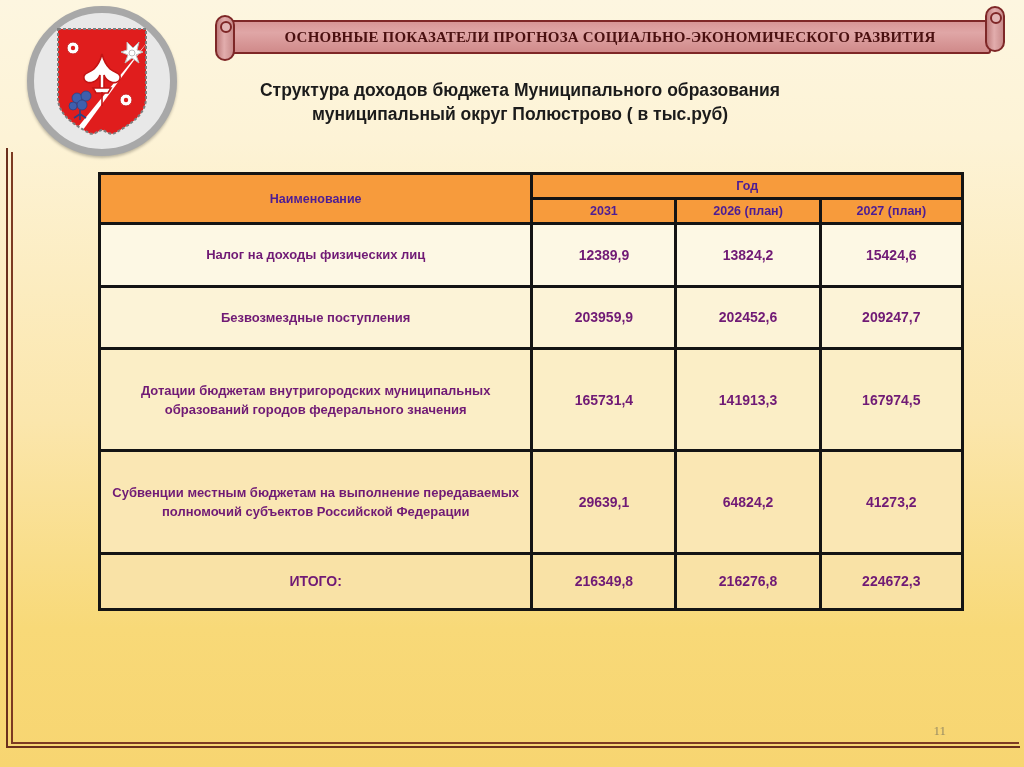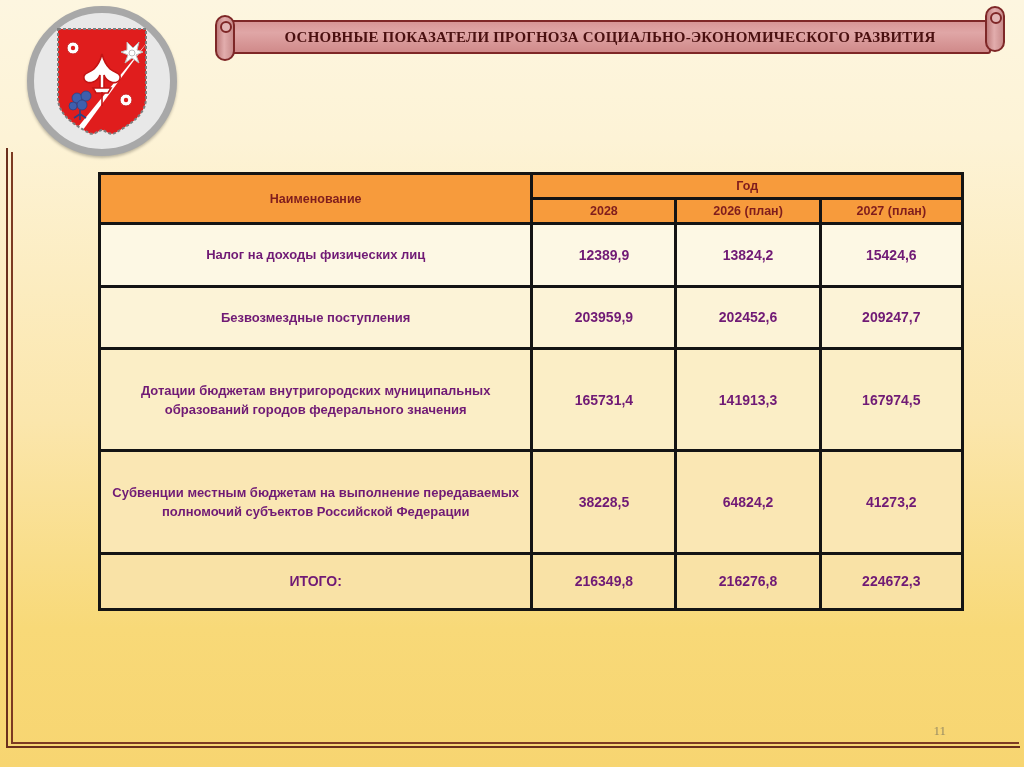--- a/index.html
+++ b/index.html
@@ -152,21 +152,21 @@
   }
   table.budget th,
   table.budget td {
     border: 3px solid #141414;
     padding: 4px 6px;
     text-align: center;
     vertical-align: middle;
   }
   table.budget thead th {
     background: #f79b3c;
-    color: #7f1d1d;
+    color: #4c1d95;
     font-size: 12.5px;
     font-weight: bold;
   }
   th.col-name { font-size: 13px; }
   th.col-year-group { font-size: 13px; }
 
   table.budget tbody td {
     font-weight: bold;
     color: #701a75;
   }
@@ -256,36 +256,40 @@
       <span class="banner-text">ОСНОВНЫЕ ПОКАЗАТЕЛИ ПРОГНОЗА СОЦИАЛЬНО-ЭКОНОМИЧЕСКОГО РАЗВИТИЯ</span>
     </div>
     <div class="curl curl-left">
       <div class="curl-dot"></div>
     </div>
     <div class="curl curl-right">
       <div class="curl-dot"></div>
     </div>
   </div>
 
+  <div class="slide-title">
+    <div>Структура доходов бюджета Муниципального образования</div>
+    <div>муниципальный округ Полюстрово ( в тыс.руб)</div>
+  </div>
 
   <div class="table-wrap">
     <table class="budget">
       <colgroup>
         <col style="width:50.1%">
         <col style="width:16.7%">
         <col style="width:16.7%">
         <col style="width:16.5%">
       </colgroup>
       <thead>
         <tr>
           <th class="col-name" rowspan="2">Наименование</th>
           <th class="col-year-group" colspan="3">Год</th>
         </tr>
         <tr>
-          <th>2028</th>
+          <th>2031</th>
           <th>2026 (план)</th>
           <th>2027 (план)</th>
         </tr>
       </thead>
       <tbody>
         <tr class="r0">
           <td class="rowname">Налог на доходы физических лиц</td>
           <td class="value">12389,9</td>
           <td class="value">13824,2</td>
           <td class="value">15424,6</td>
@@ -297,21 +301,21 @@
           <td class="value">209247,7</td>
         </tr>
         <tr class="r2">
           <td class="rowname">Дотации бюджетам внутригородских муниципальных образований городов федерального значения</td>
           <td class="value">165731,4</td>
           <td class="value">141913,3</td>
           <td class="value">167974,5</td>
         </tr>
         <tr class="r3">
           <td class="rowname">Субвенции местным бюджетам на выполнение передаваемых полномочий субъектов Российской Федерации</td>
-          <td class="value">38228,5</td>
+          <td class="value">29639,1</td>
           <td class="value">64824,2</td>
           <td class="value">41273,2</td>
         </tr>
         <tr class="r4">
           <td class="total-label">ИТОГО:</td>
           <td class="value">216349,8</td>
           <td class="value">216276,8</td>
           <td class="value">224672,3</td>
         </tr>
       </tbody>

